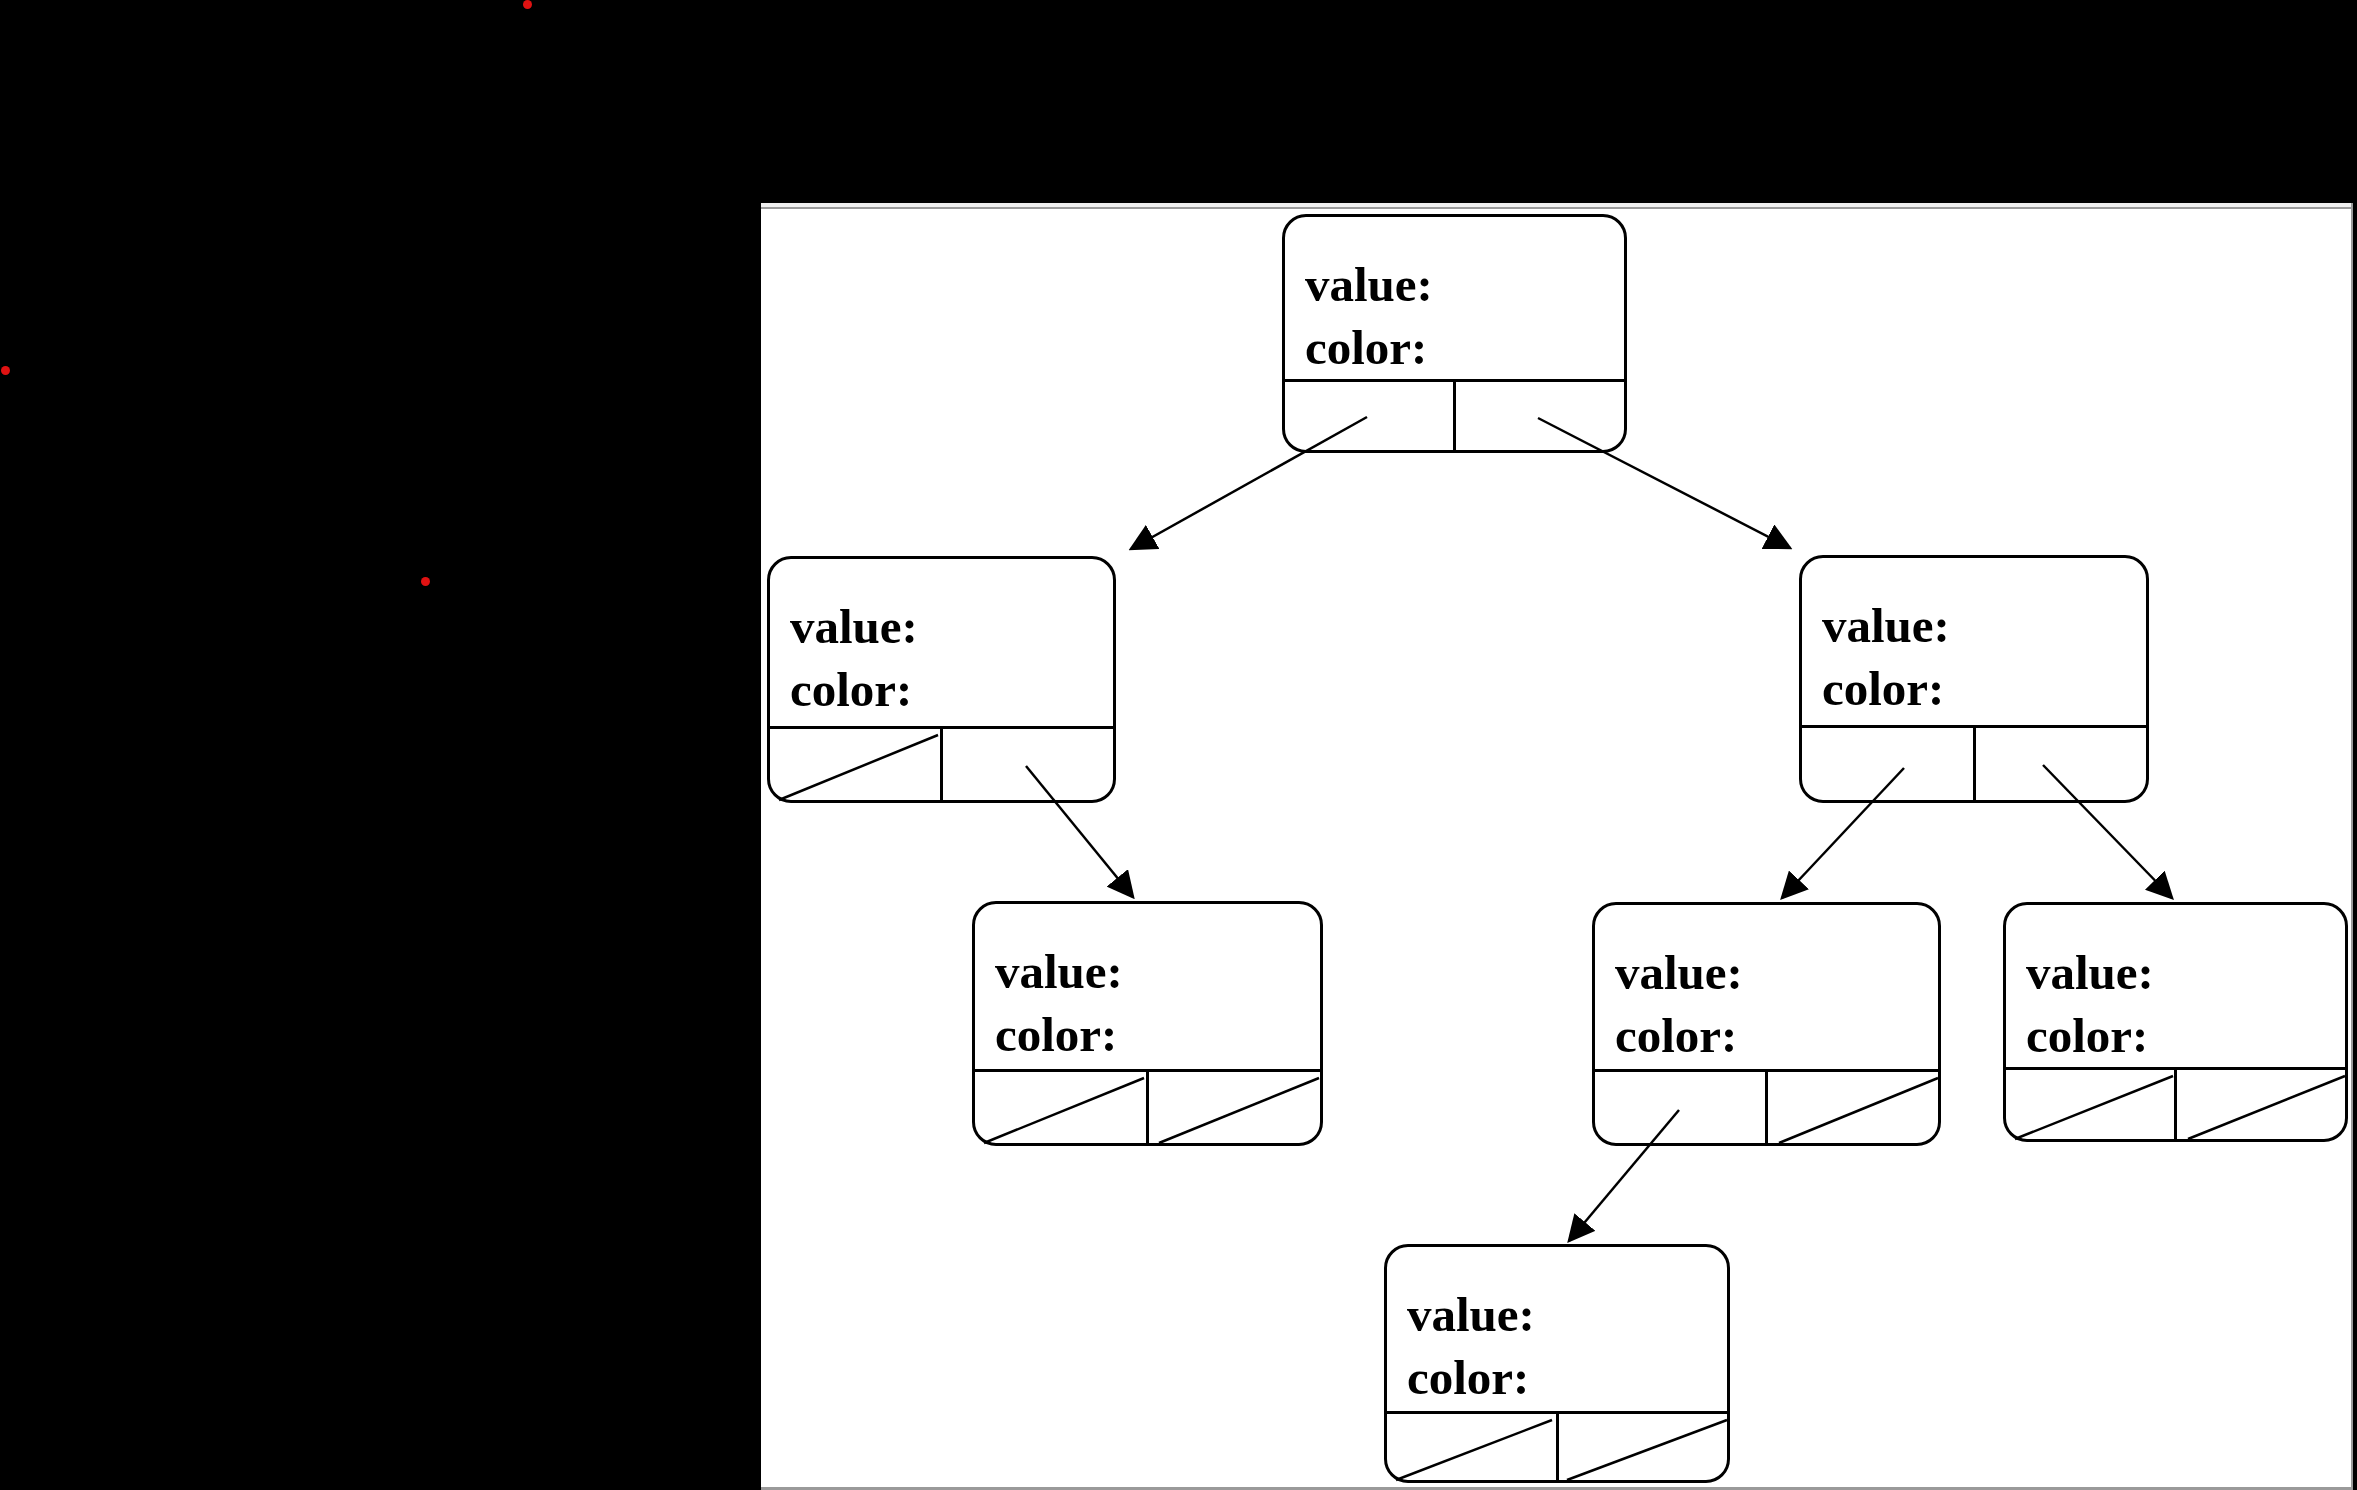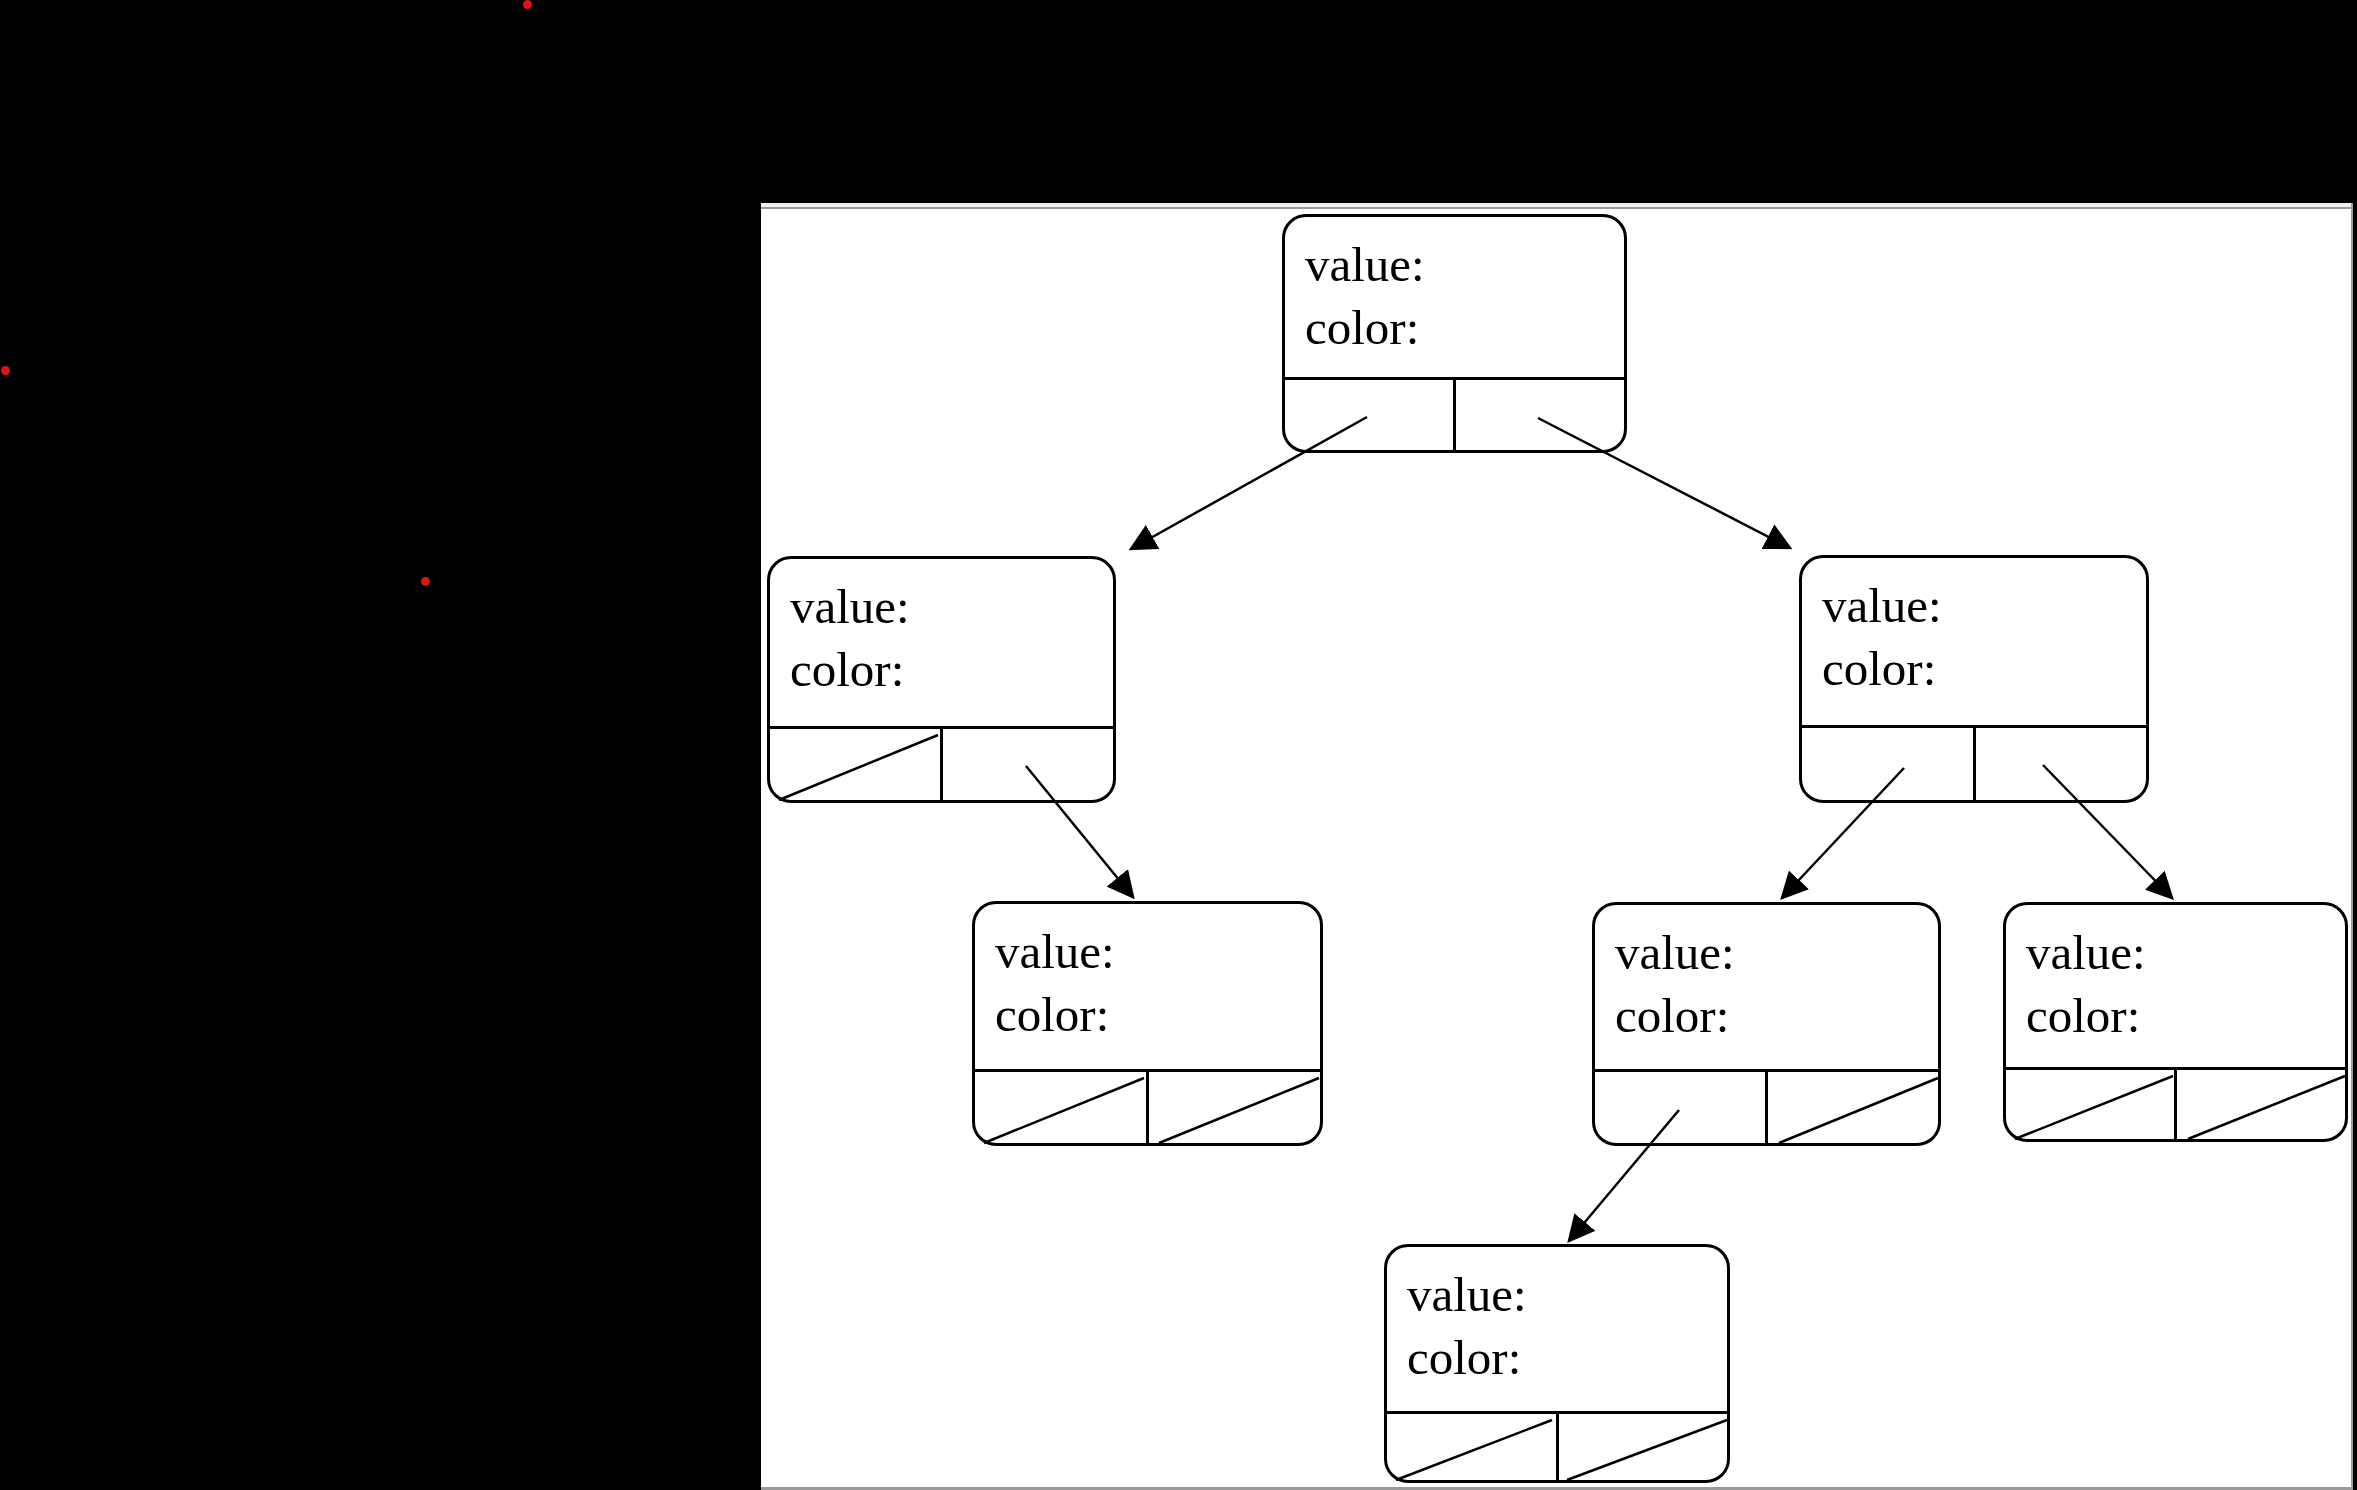--- a/index.html
+++ b/index.html
@@ -48,24 +48,25 @@
     box-sizing: border-box;
     border: 3px solid #000000;
     border-radius: 24px;
     background: #ffffff;
     display: flex;
     flex-direction: column;
     overflow: hidden;
   }
   .node-labels {
     flex: 1 1 auto;
-    padding: 16px 0 0 20px;
+    padding: 36px 0 0 20px;
     font-size: 49px;
     line-height: 63px;
     color: #000000;
+    font-weight: bold;
   }
   .node-cells {
     flex: 0 0 auto;
     display: flex;
     border-top: 3px solid #000000;
   }
   .cell { flex: 1 1 50%; }
   .cell.right { border-left: 3px solid #000000; }
   svg.overlay {
     position: absolute;

